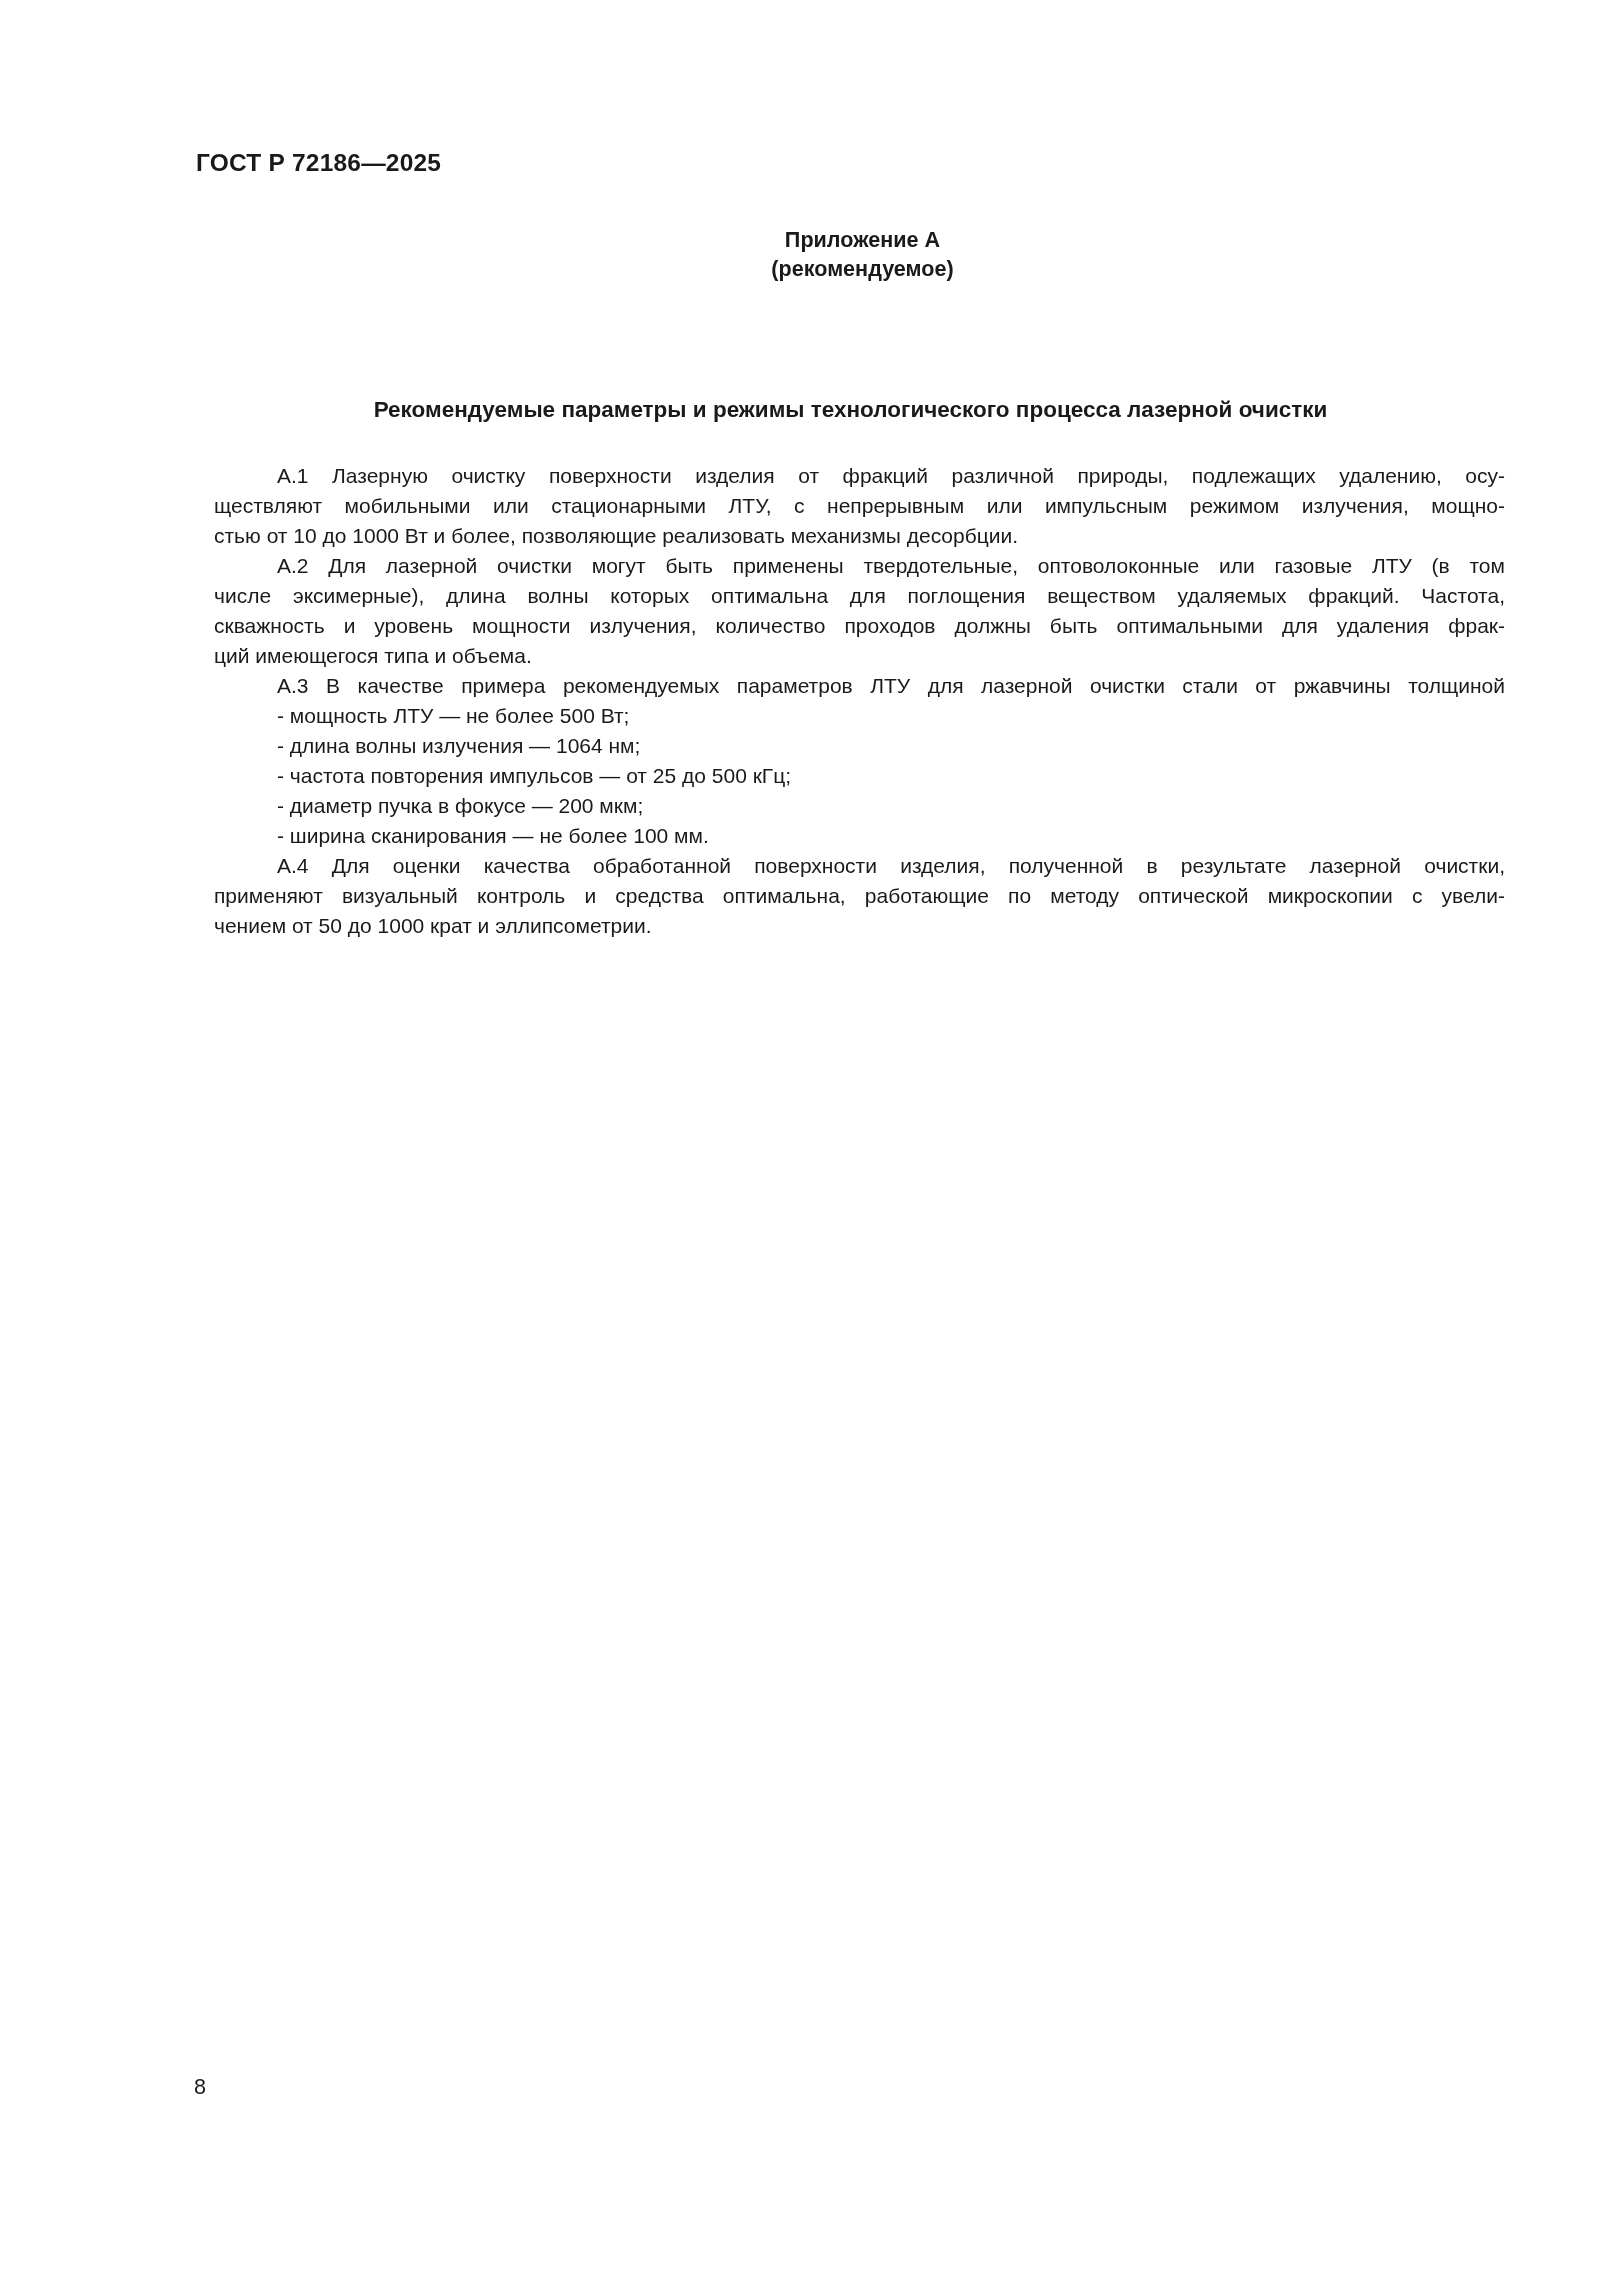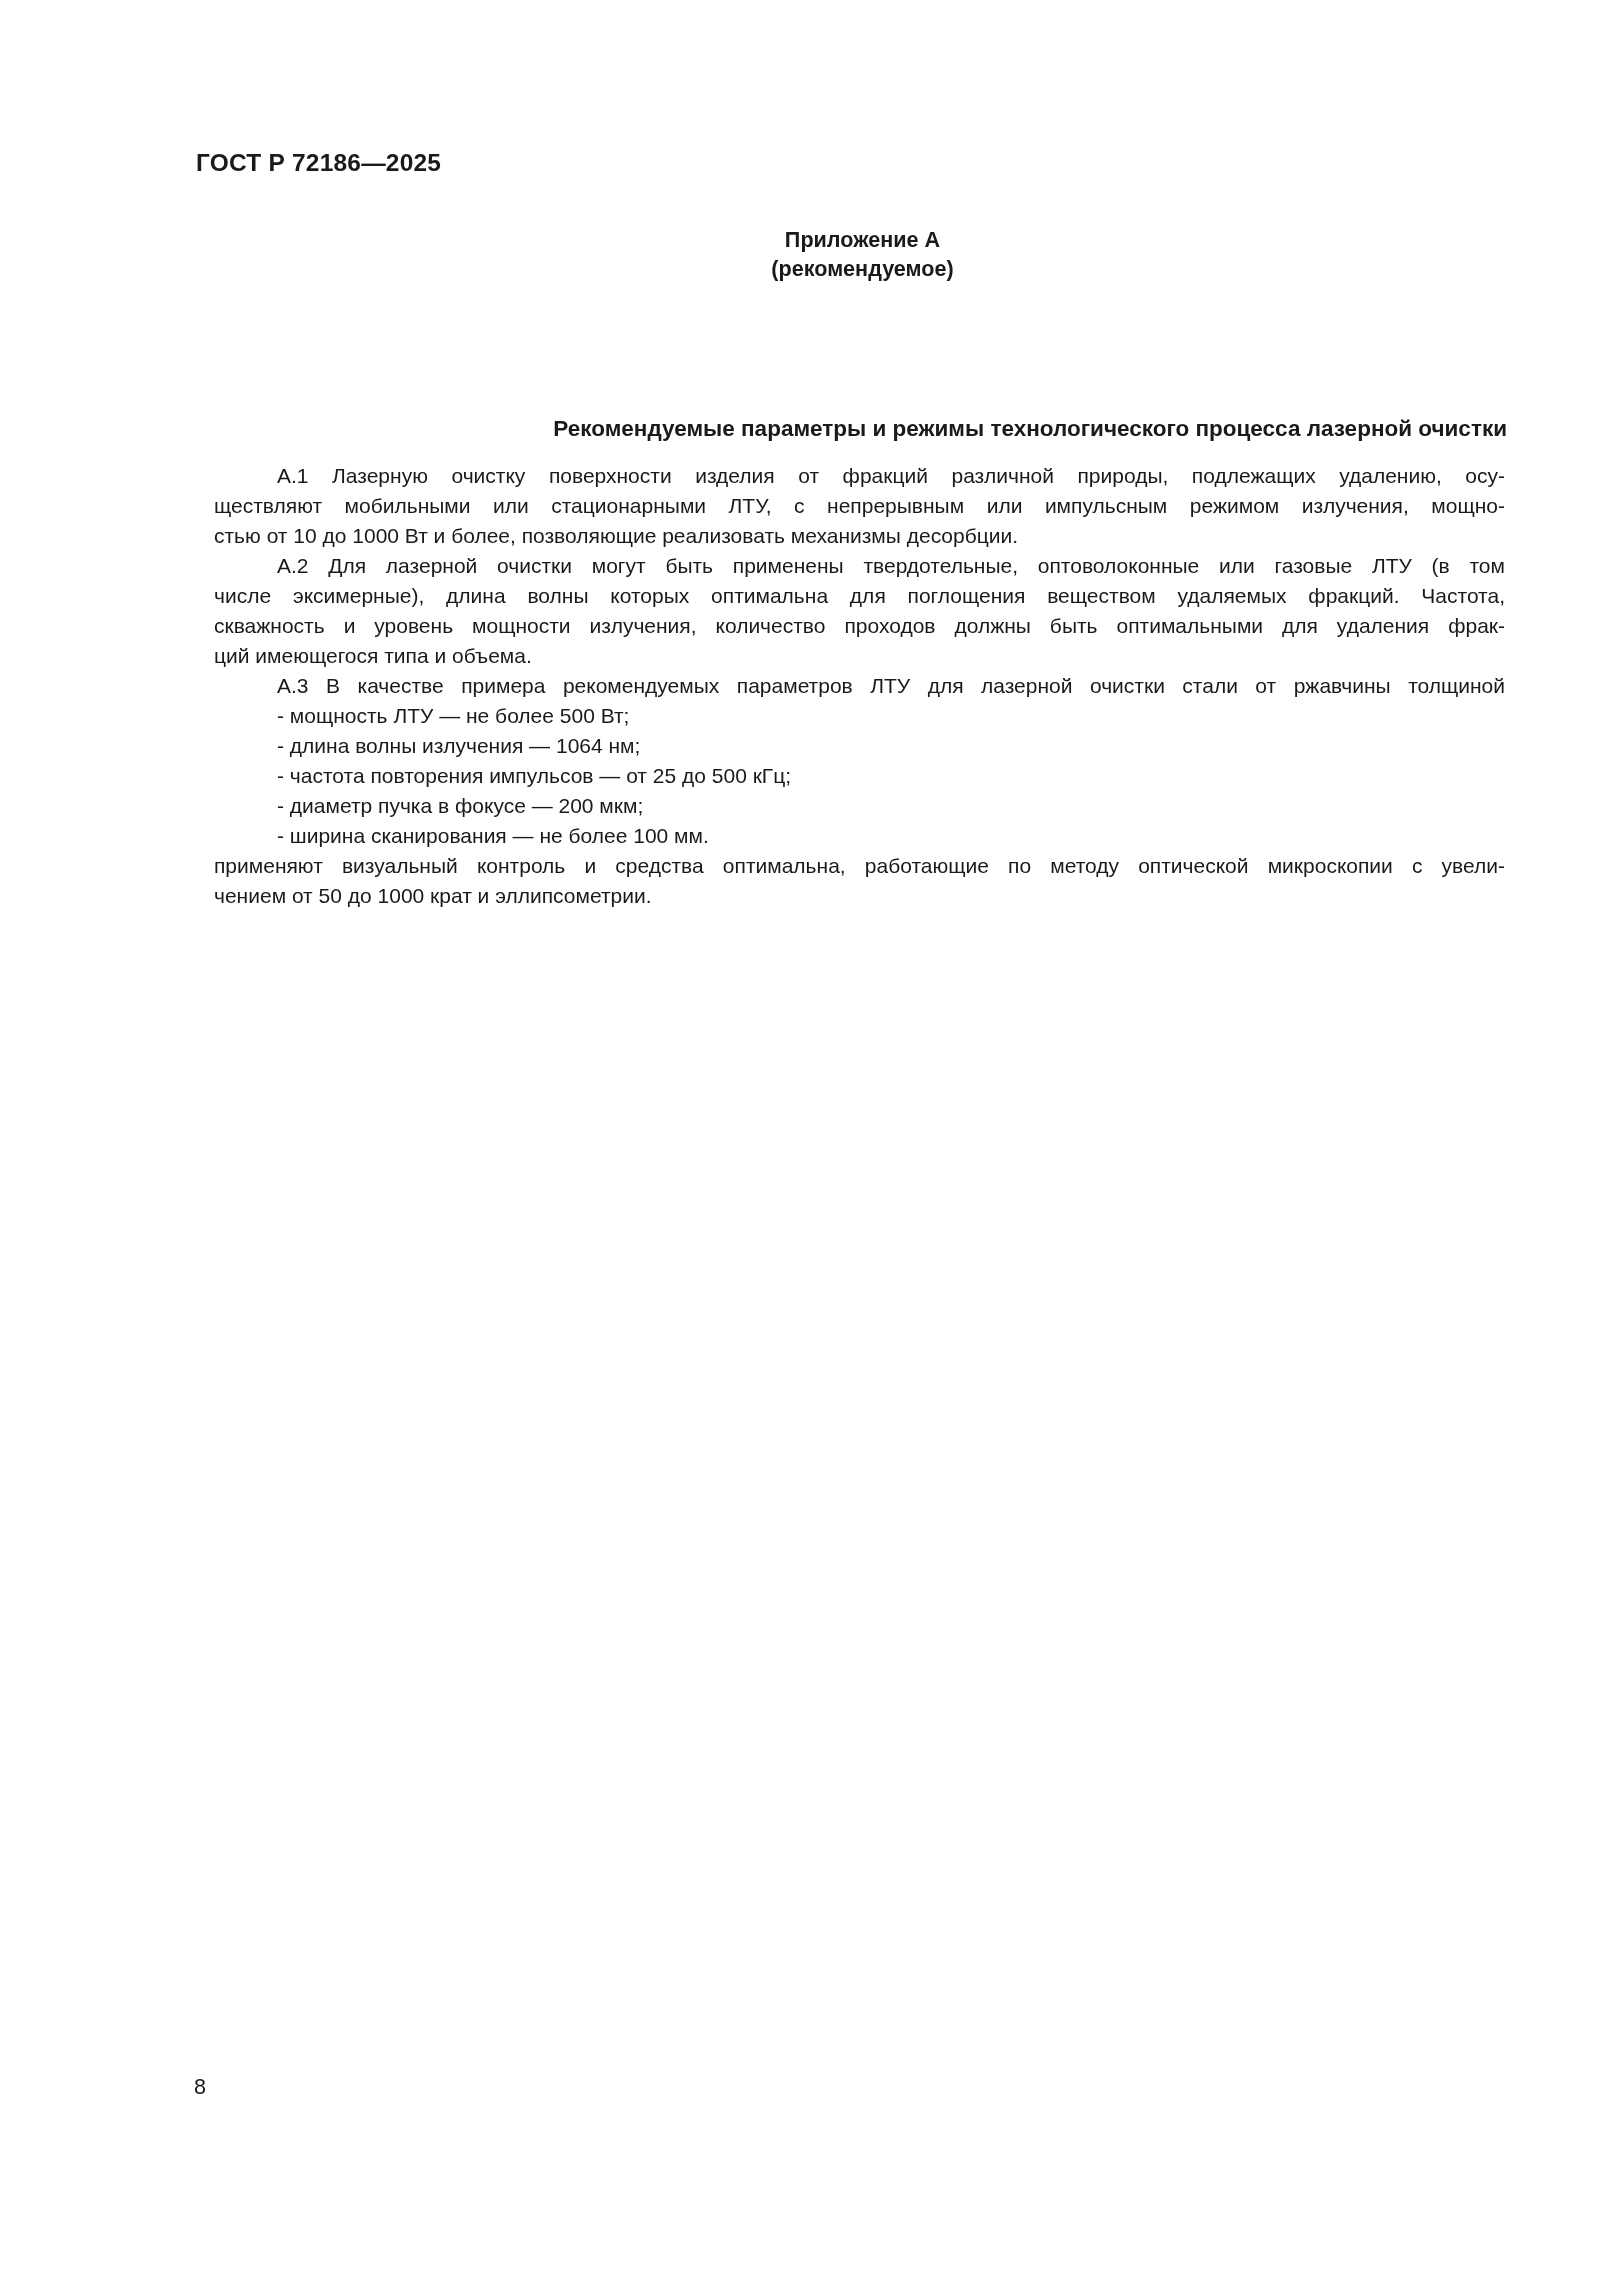--- a/index.html
+++ b/index.html
@@ -2,21 +2,21 @@
 <html><head>
 <meta charset="utf-8">
 <style>
   html, body { margin: 0; padding: 0; background: #ffffff; }
   body { width: 1621px; height: 2293px; position: relative; overflow: hidden;
          font-family: "Liberation Sans", sans-serif; color: #1a1a1a; }
   .page { position: absolute; left: 0; top: 0; width: 1621px; height: 2293px; }
   .doc-code { position: absolute; left: 196px; top: 149px; font-size: 24.5px; font-weight: bold; letter-spacing: 0.2px; }
   .annex-title { position: absolute; left: 0; width: 1725px; top: 225px; text-align: center;
                  font-size: 21.6px; font-weight: bold; line-height: 29px; }
-  .section-title { position: absolute; left: 194px; width: 1313px; top: 416px; text-align: right;
+  .section-title { position: absolute; left: 194px; width: 1313px; top: 397px; text-align: center;
                    font-size: 22.5px; font-weight: bold; }
   .body { position: absolute; left: 194px; width: 1311px; top: 461px; font-size: 21px; line-height: 30px; }
   .line { white-space: nowrap; display: block; text-align: justify; text-align-last: justify; height: 30px; margin-left: 20px; }
   .line.last { text-align-last: left; }
   .indent { padding-left: 63px; }
   .item { padding-left: 63px; text-align-last: left; }
   .page-number { position: absolute; left: 194px; top: 2074px; font-size: 21.6px; }
 </style>
 </head>
 <body>
@@ -48,20 +48,21 @@
       <span class="line indent">А.3 В качестве примера рекомендуемых параметров ЛТУ для лазерной очистки стали от ржавчины толщиной</span>
     </div>
     <div>
       <span class="line item">- мощность ЛТУ — не более 500 Вт;</span>
       <span class="line item">- длина волны излучения — 1064 нм;</span>
       <span class="line item">- частота повторения импульсов — от 25 до 500 кГц;</span>
       <span class="line item">- диаметр пучка в фокусе — 200 мкм;</span>
       <span class="line item">- ширина сканирования — не более 100 мм.</span>
     </div>
     <div>
+      <span class="line indent">А.4 Для оценки качества обработанной поверхности изделия, полученной в результате лазерной очистки,</span>
       <span class="line">применяют визуальный контроль и средства оптимальна, работающие по методу оптической микроскопии с увели-</span>
       <span class="line last">чением от 50 до 1000 крат и эллипсометрии.</span>
     </div>
   </div>
 
   <div class="page-number">8</div>
 </div>
 
 
 </body></html>

